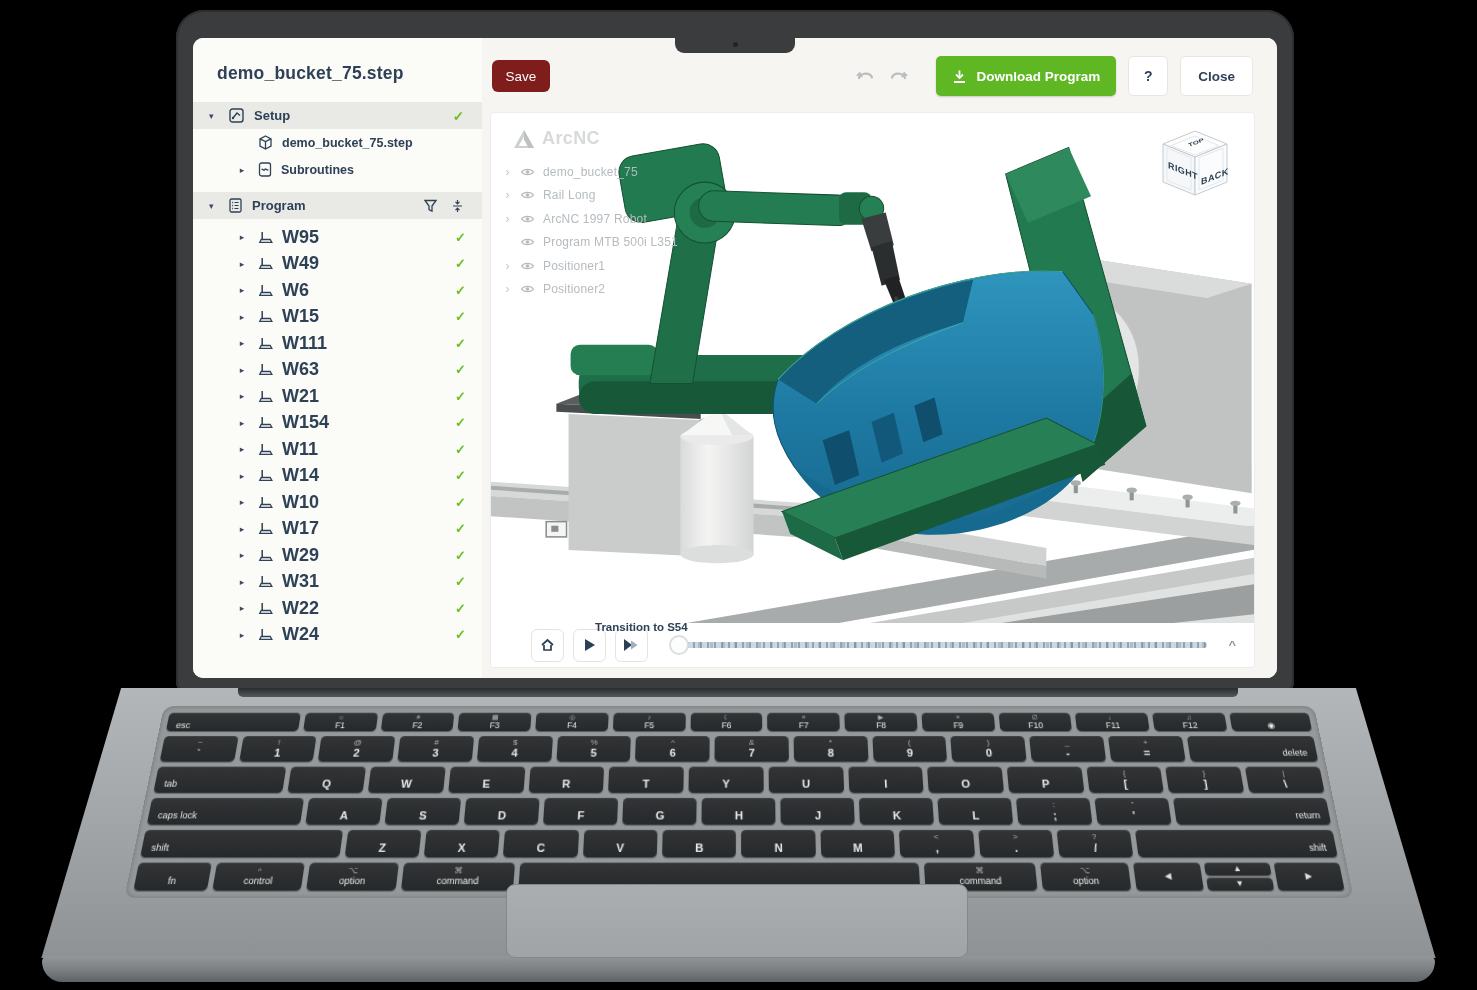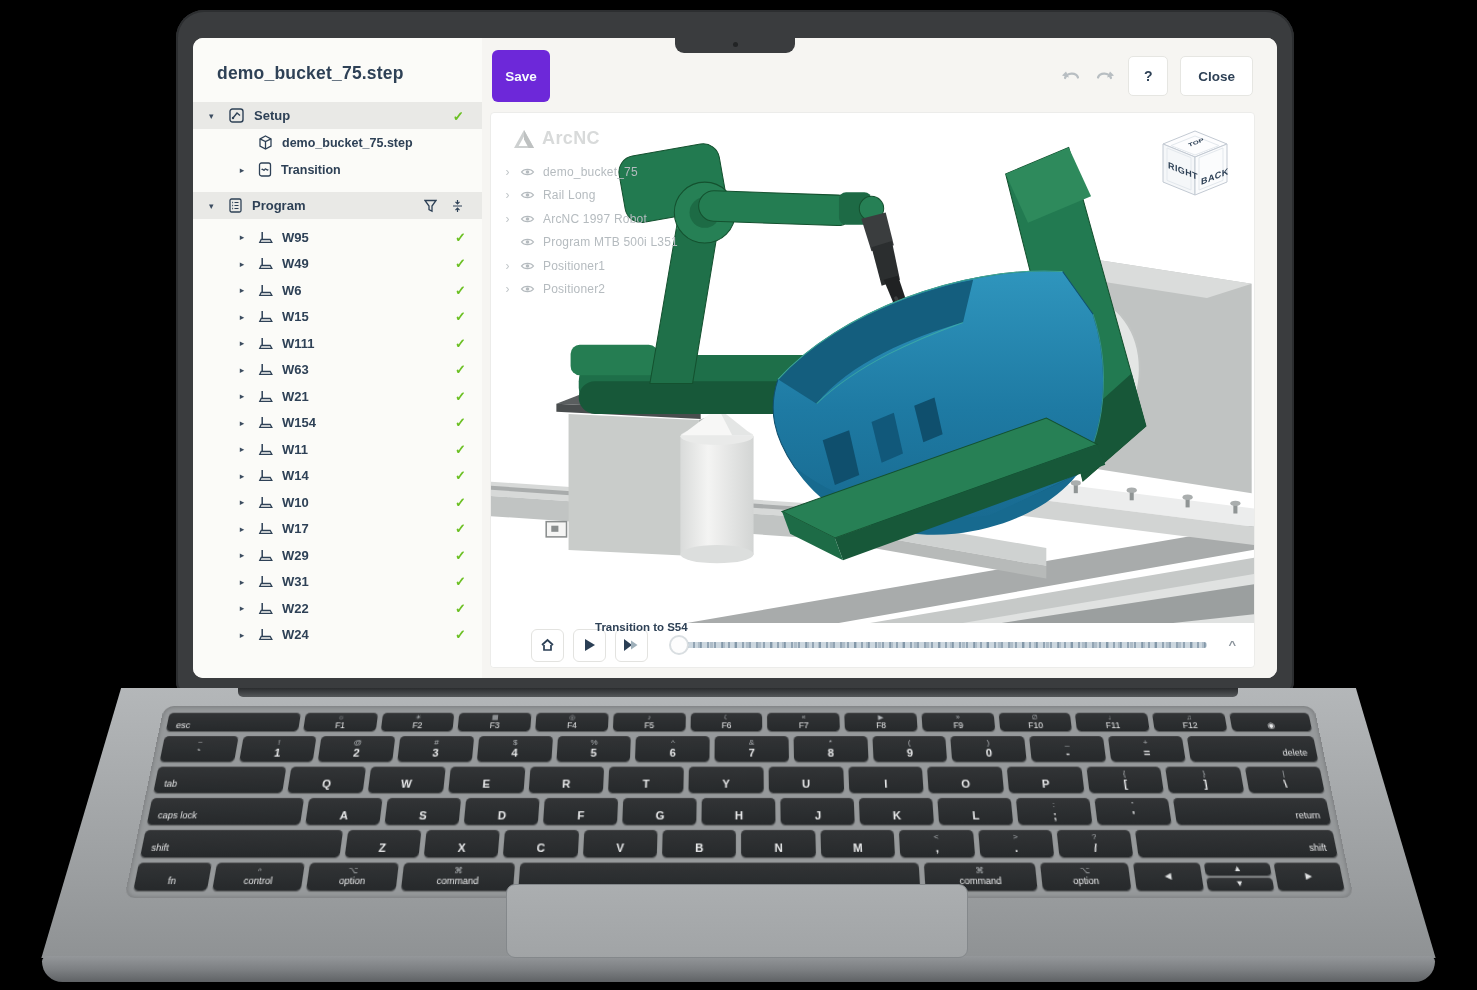--- a/index.html
+++ b/index.html
@@ -21,29 +21,29 @@
   .sec-caret{font-size:9px;color:#3c4d60;width:10px;flex:0 0 auto;}
   .sec-label{font-size:13px;font-weight:700;color:#2e4156;}
   .sec-check{margin-left:auto;color:#6cc024;font-weight:900;font-size:13.5px;}
   .sec-icons{margin-left:auto;display:flex;align-items:center;gap:14px;}
   .setup-item{display:flex;align-items:center;height:27px;padding-left:42px;gap:9px;}
   .mini-caret{width:14px;font-size:9px;color:#3c4d60;text-align:center;flex:0 0 auto;}
   .item-label{font-size:12.5px;font-weight:700;color:#2e4156;}
   .right-icon{margin-left:auto;margin-right:16px;display:flex;}
   .program-list{margin-top:5px;}
   .prow{display:flex;align-items:center;height:26.5px;padding-left:42px;gap:9px;cursor:pointer;}
-  .plabel{font-size:13px;font-weight:700;color:#2e4156;}
+  .plabel{font-size:18px;font-weight:700;color:#2e4156;}
   .pcheck{margin-left:auto;margin-right:16px;color:#6cc024;font-weight:900;font-size:13px;}
   .sec-header.program{margin-top:9px;}
   
   .main{flex:1;display:flex;flex-direction:column;background:#f6f5f2;min-width:0;}
   .toolbar{height:60px;display:flex;align-items:center;padding:8px 24px 4px 10px;gap:10px;flex:0 0 auto;}
   .btn{font-family:inherit;cursor:pointer;}
-  .btn-save{width:58px;height:52px;background:#6d28d9;color:#f6fbfe;border:none;border-radius:6px;
-            font-weight:700;font-size:13.5px;}
+  .btn-save{width:58px;height:32px;background:#7f1d1d;color:#f6fbfe;border:none;border-radius:6px;
+            font-weight:400;font-size:13.5px;}
   .tb-right{margin-left:auto;display:flex;align-items:center;gap:12px;}
   .tb-arrow{color:#b8bec2;display:flex;cursor:pointer;}
   .btn-download{display:flex;align-items:center;gap:9px;background:#5eb723;color:#fff;border:none;
             border-radius:5px;height:40px;padding:0 16px;font-weight:700;font-size:13.5px;margin-left:14px;
             box-shadow:0 1px 2px rgba(0,0,0,.18);}
   .btn-help{width:40px;height:40px;background:#fff;border:1px solid #e6e6e2;border-radius:5px;
             color:#2e4156;font-weight:700;font-size:14px;}
   .btn-close{height:40px;background:#fff;border:1px solid #e6e6e2;border-radius:5px;color:#2e4156;
             font-weight:700;font-size:13.5px;padding:0 17px;}
   
@@ -141,21 +141,21 @@
             <span class="item-label">demo_bucket_75.step</span>
           </div>
           <div class="setup-item">
             <span class="mini-caret">▸</span>
             <span style="display:flex;">
               <svg width="14" height="15" viewBox="0 0 14 15">
                   <rect x="1.5" y="1" width="11" height="13" rx="2" fill="none" stroke="#2e4156" stroke-width="1.3"></rect>
                   <path d="M3.8 8 C4.8 5.5,5.8 10,6.8 7.6 C7.8 5.2,8.8 9.7,10.2 7.4" fill="none" stroke="#2e4156" stroke-width="1.2"></path>
                 </svg>
             </span>
-            <span class="item-label">Transition</span>
+            <span class="item-label">Subroutines</span>
           </div>
         </div>
 
         <div class="sec-header program">
           <span class="sec-caret">▾</span>
           <span style="display:flex;">
             <svg width="13" height="15" viewBox="0 0 13 15">
                 <rect x="1" y="1" width="11" height="13" rx="1.5" fill="none" stroke="#2e4156" stroke-width="1.3"></rect>
                 <path d="M5.5 4.5h4M5.5 7.5h4M5.5 10.5h4" stroke="#2e4156" stroke-width="1.1"></path>
                 <path d="M3.2 4.5h.9M3.2 7.5h.9M3.2 10.5h.9" stroke="#2e4156" stroke-width="1.4"></path>
@@ -368,20 +368,30 @@
                   <path d="M5 10 C7 4.5,16 4,18 9.5" fill="none" stroke="currentColor" stroke-width="2.2" stroke-linecap="round"></path>
                   <polygon points="2,7.5 9,9.5 6,3.5" fill="currentColor"></polygon>
                 </svg>
             </span>
             <span class="tb-arrow" style="transform:scaleX(-1);">
               <svg width="22" height="16" viewBox="0 0 22 16">
                   <path d="M5 10 C7 4.5,16 4,18 9.5" fill="none" stroke="currentColor" stroke-width="2.2" stroke-linecap="round"></path>
                   <polygon points="2,7.5 9,9.5 6,3.5" fill="currentColor"></polygon>
                 </svg>
             </span>
+            <button class="btn btn-download">
+              <span style="display:flex;">
+                <svg width="15" height="15" viewBox="0 0 15 15">
+                    <path d="M7.5 1.5v7" stroke="#fff" stroke-width="1.8"></path>
+                    <path d="M4 5.5l3.5 3.5L11 5.5" fill="none" stroke="#fff" stroke-width="1.8"></path>
+                    <path d="M2 13h11" stroke="#fff" stroke-width="1.8"></path>
+                  </svg>
+              </span>
+              <span>Download Program</span>
+            </button>
             <button class="btn btn-help">?</button>
             <button class="btn btn-close">Close</button>
           </div>
         </div>
 
         <div class="viewport">
 
           <svg class="scene-svg" viewBox="0 0 770 545" preserveAspectRatio="xMidYMid slice">
             <defs>
               <linearGradient id="cylG" x1="0" y1="0" x2="1" y2="0">

